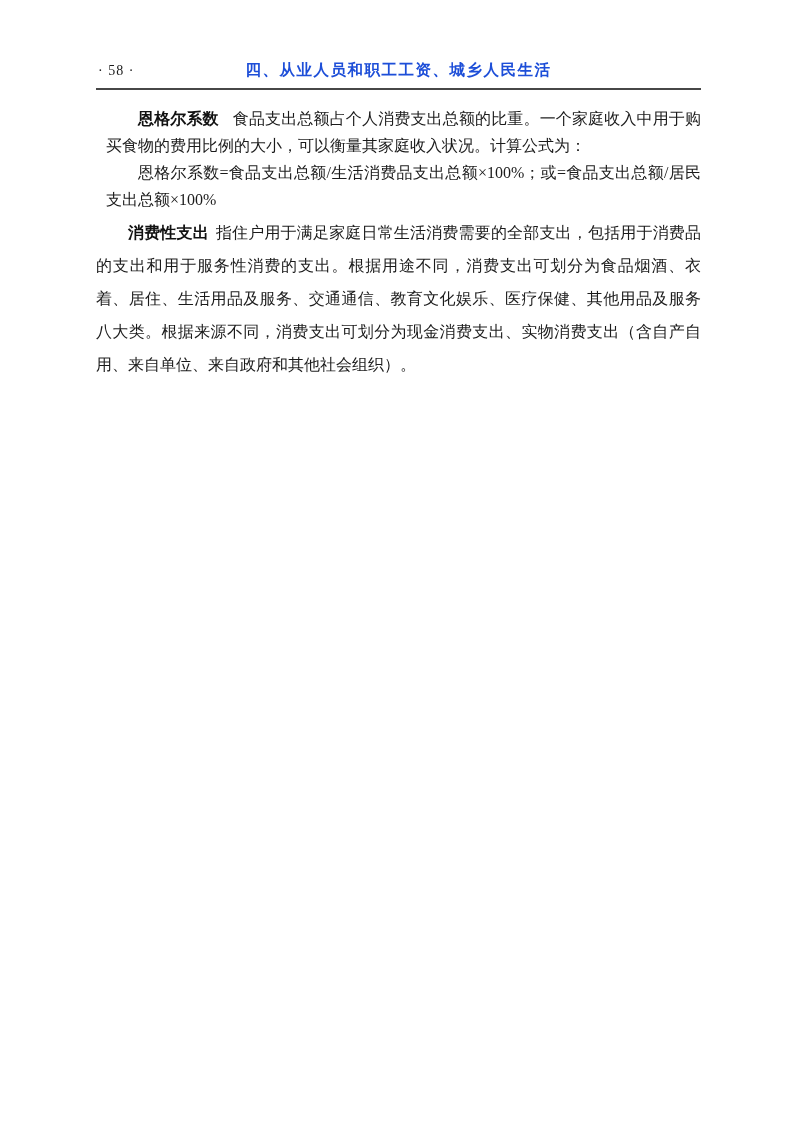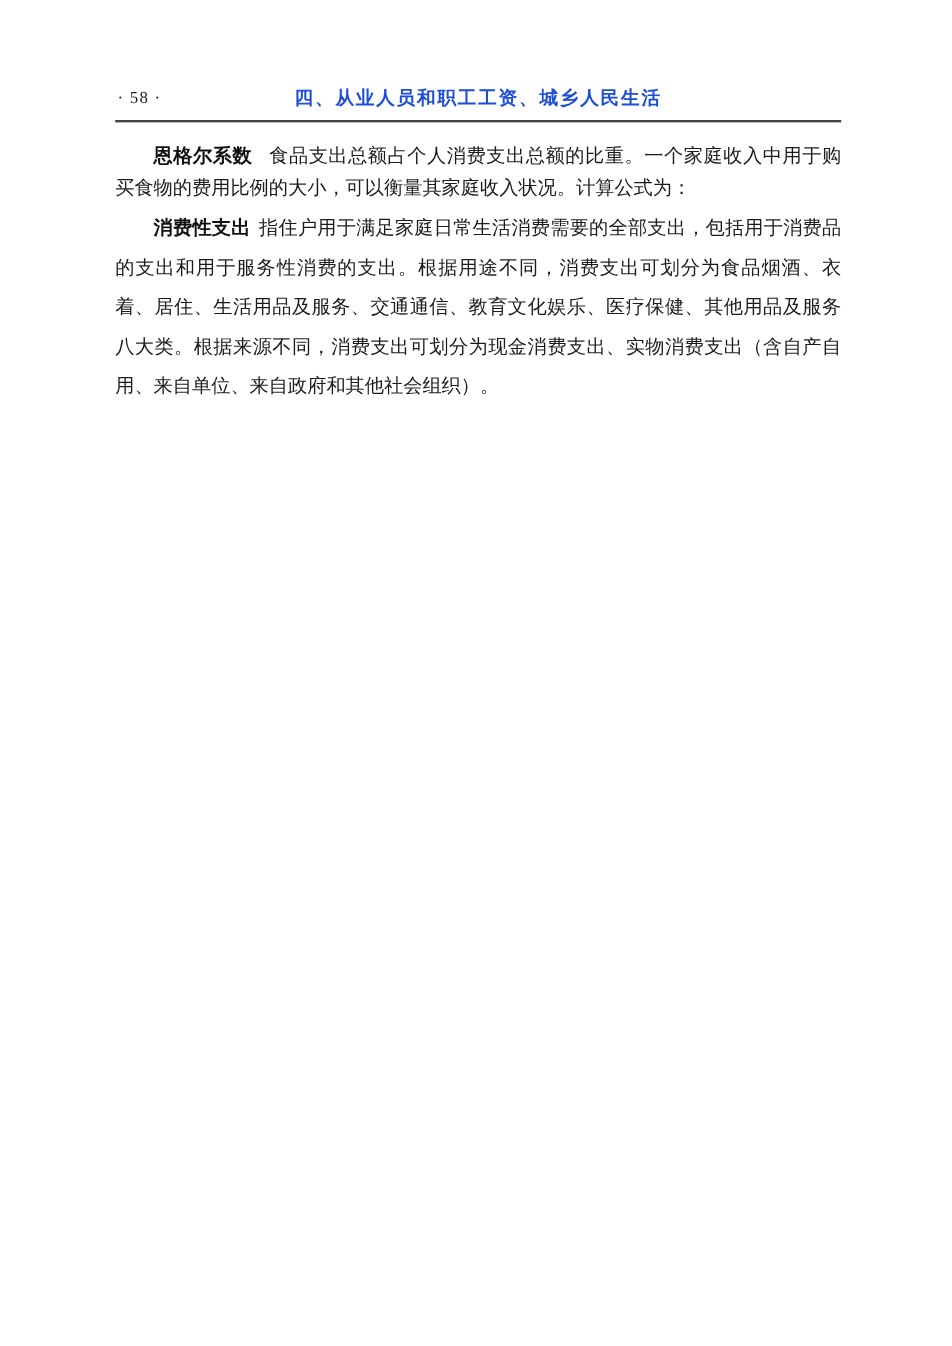--- a/index.html
+++ b/index.html
@@ -13,21 +13,21 @@
     width: 793px;
     height: 1122px;
     margin: 0 auto;
     background: #ffffff;
     overflow: hidden;
   }
   .page-inner {
     position: absolute;
     left: 96px;
     right: 92px;
-    top: 72px;
+    top: 60px;
   }
   .page-header {
     position: relative;
     text-align: center;
     padding-bottom: 7px;
     border-bottom: 2px solid #474747;
   }
   .page-number {
     position: absolute;
     left: 2px;
@@ -47,21 +47,21 @@
   }
   .content {
     margin-top: 15px;
   }
   .para {
     font-size: 16px;
     text-align: justify;
     text-indent: 2em;
     color: #1b1b1b;
   }
-  .lh-normal { line-height: 27px; }
+  .lh-normal { line-height: 27px; margin-left: 10px; }
   .lh-wide   { line-height: 33px; }
   .para + .para.entry { margin-top: 3px; }
   .term {
     font-family: "Liberation Sans", "DejaVu Sans", sans-serif;
     font-weight: bold;
     color: #111;
   }
   .term-gap-wide  { margin-right: 14px; }
   .term-gap-small { margin-right: 7px; font-family: Liberation Serif, serif; }
   .term:empty { margin-right: 0; }
@@ -76,20 +76,23 @@
       <span class="page-number">· 58 ·</span>
       <span class="running-title">四、从业人员和职工工资、城乡人民生活</span>
     </header>
 
     <main class="content">
 
       <p class="para lh-normal">
         <span class="term term-gap-wide">恩格尔系数</span><span>食品支出总额占个人消费支出总额的比重。一个家庭收入中用于购买食物的费用比例的大小，可以衡量其家庭收入状况。计算公式为：</span>
       </p>
 
+      <p class="para lh-normal">
+        <span>恩格尔系数=食品支出总额/生活消费品支出总额×100%；或=食品支出总额/居民支出总额×100%</span>
+      </p>
 
 
       <p class="para lh-wide entry">
         <span class="term term-gap-small">消费性支出</span><span>指住户用于满足家庭日常生活消费需要的全部支出，包括用于消费品的支出和用于服务性消费的支出。根据用途不同，消费支出可划分为食品烟酒、衣着、居住、生活用品及服务、交通通信、教育文化娱乐、医疗保健、其他用品及服务八大类。根据来源不同，消费支出可划分为现金消费支出、实物消费支出（含自产自用、来自单位、来自政府和其他社会组织）。</span>
       </p>
 
     </main>
   </div>
 </div>
 

